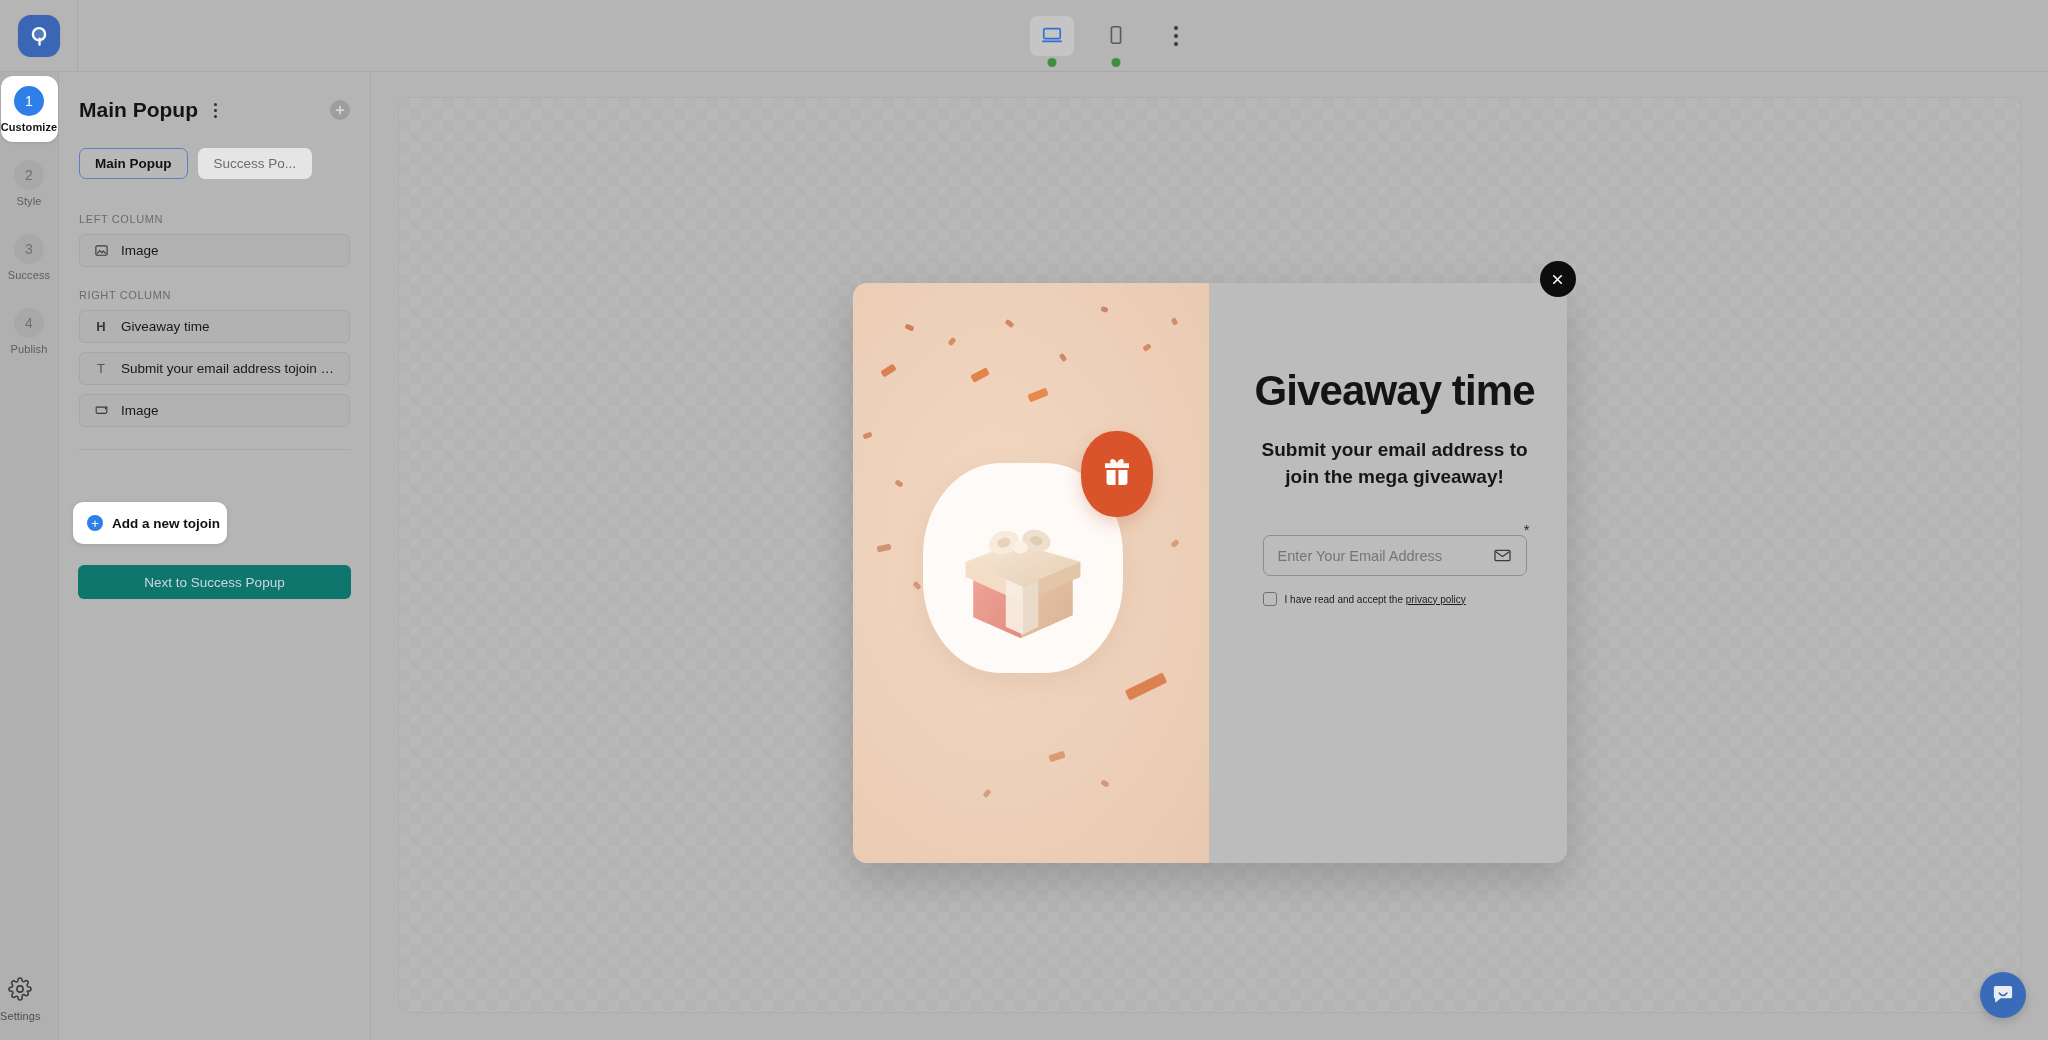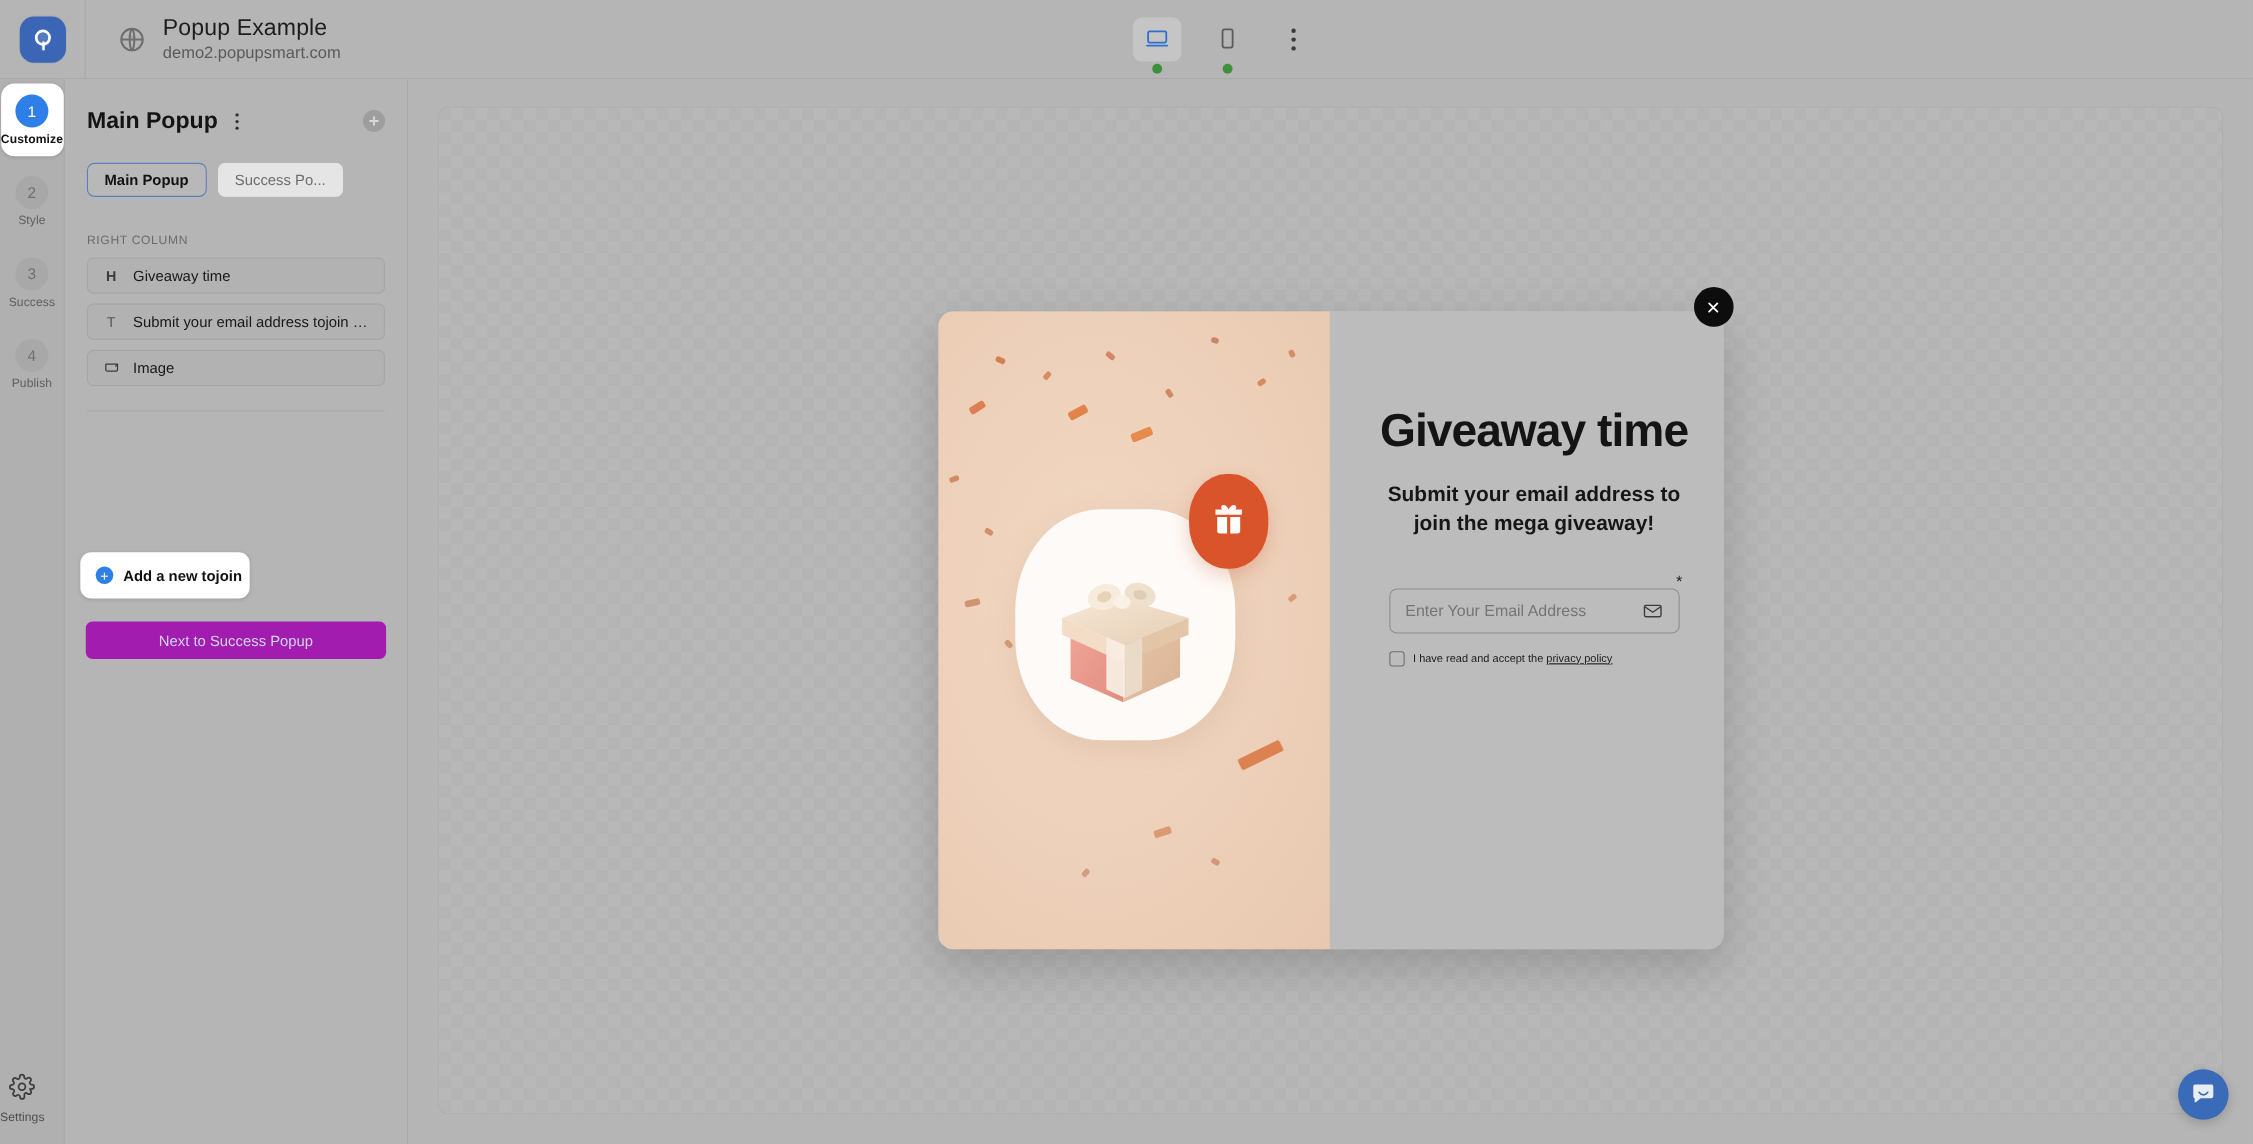--- a/index.html
+++ b/index.html
@@ -240,21 +240,21 @@
     display:flex;align-items:center;justify-content:center;
     font-size: 13px; line-height: 1;
     flex: 0 0 16px;
   }
   .add-new-label { font-size: 13.5px; font-weight: 700; color: #111; white-space: nowrap; }
 
   .next-btn {
     position: absolute;
     left: 19px; top: 493px;
     width: 273px; height: 34px;
-    background: #a21caf;
+    background: #0f766e;
     color: #ccd6e8;
     border: 0; border-radius: 6px;
     font-size: 13.5px;
     font-family: inherit;
     cursor: pointer;
   }
 
   
   .canvas-wrap {
     flex: 1;
@@ -443,33 +443,20 @@
     <div class="topbar-logo-cell">
       <div class="brand-logo">
         <svg width="24" height="24" viewBox="0 0 24 24" aria-hidden="true">
           <path d="M12 3.4c-4.2 0-7.2 2.9-7.2 7.1 0 3.7 2.3 6.3 5.5 6.9v3.2c0 .6.5 1 1 1 .5 0 .9-.3 1-.8l.4-2.2c3.6-.3 6.5-3.2 6.5-7.1 0-4.3-3-8.1-7.2-8.1z" fill="#ffffff" opacity="0.14"></path>
           <circle cx="12" cy="10.2" r="6.1" fill="none" stroke="#ffffff" stroke-width="2.4"></circle>
           <path d="M12.6 14.6v6.1" stroke="#ffffff" stroke-width="2.2" stroke-linecap="round"></path>
         </svg>
       </div>
     </div>
 
-    <div class="topbar-site">
-      <span class="globe-icon">
-        <svg width="26" height="26" viewBox="0 0 24 24" fill="none" stroke="currentColor" stroke-width="1.7">
-          <circle cx="12" cy="12" r="9"></circle>
-          <path d="M3 12h18M12 3c2.6 2.6 2.6 15 0 18M12 3c-2.6 2.6-2.6 15 0 18"></path>
-          <path d="M8 8c2 2 5 3 8 2.5" fill="currentColor" opacity=".45" stroke="none"></path>
-        </svg>
-      </span>
-      <div class="site-texts">
-        <span class="site-title">Popup Example</span>
-        <span class="site-url">demo2.popupsmart.com</span>
-      </div>
-    </div>
 
     <div class="topbar-center">
       <button class="device-btn active">
         <span>
           <svg width="22" height="22" viewBox="0 0 24 24" fill="none" stroke="#2f6fd0" stroke-width="1.8" stroke-linecap="round" stroke-linejoin="round">
             <rect x="3" y="5" width="18" height="11" rx="1.5"></rect>
             <path d="M2 19h20"></path>
           </svg>
         </span>
         <i class="dot"></i>
@@ -548,20 +535,32 @@
             <path d="M12 6v12M6 12h12"></path>
           </svg>
         </span>
       </div>
 
       <div class="tabs">
         <div class="tab active">Main Popup</div>
         <div class="tab">Success Po...</div>
       </div>
 
+      <div class="group">
+        <div class="group-label">LEFT COLUMN</div>
+        <div class="el-row">
+          <span class="el-icon">
+            <svg width="15" height="15" viewBox="0 0 24 24" fill="none" stroke="currentColor" stroke-width="1.8">
+              <rect x="3" y="4.5" width="18" height="15" rx="2"></rect>
+              <path d="M5 17l4.2-5 3.3 3.6 2.4-2.6L19 17"></path>
+            </svg>
+          </span>
+          <span class="el-text">Image</span>
+        </div>
+      </div>
 
       <div class="group">
         <div class="group-label">RIGHT COLUMN</div>
 
         <div class="el-row">
           <span class="el-icon">H</span>
           <span class="el-text">Giveaway time</span>
         </div>
 
         <div class="el-row">

